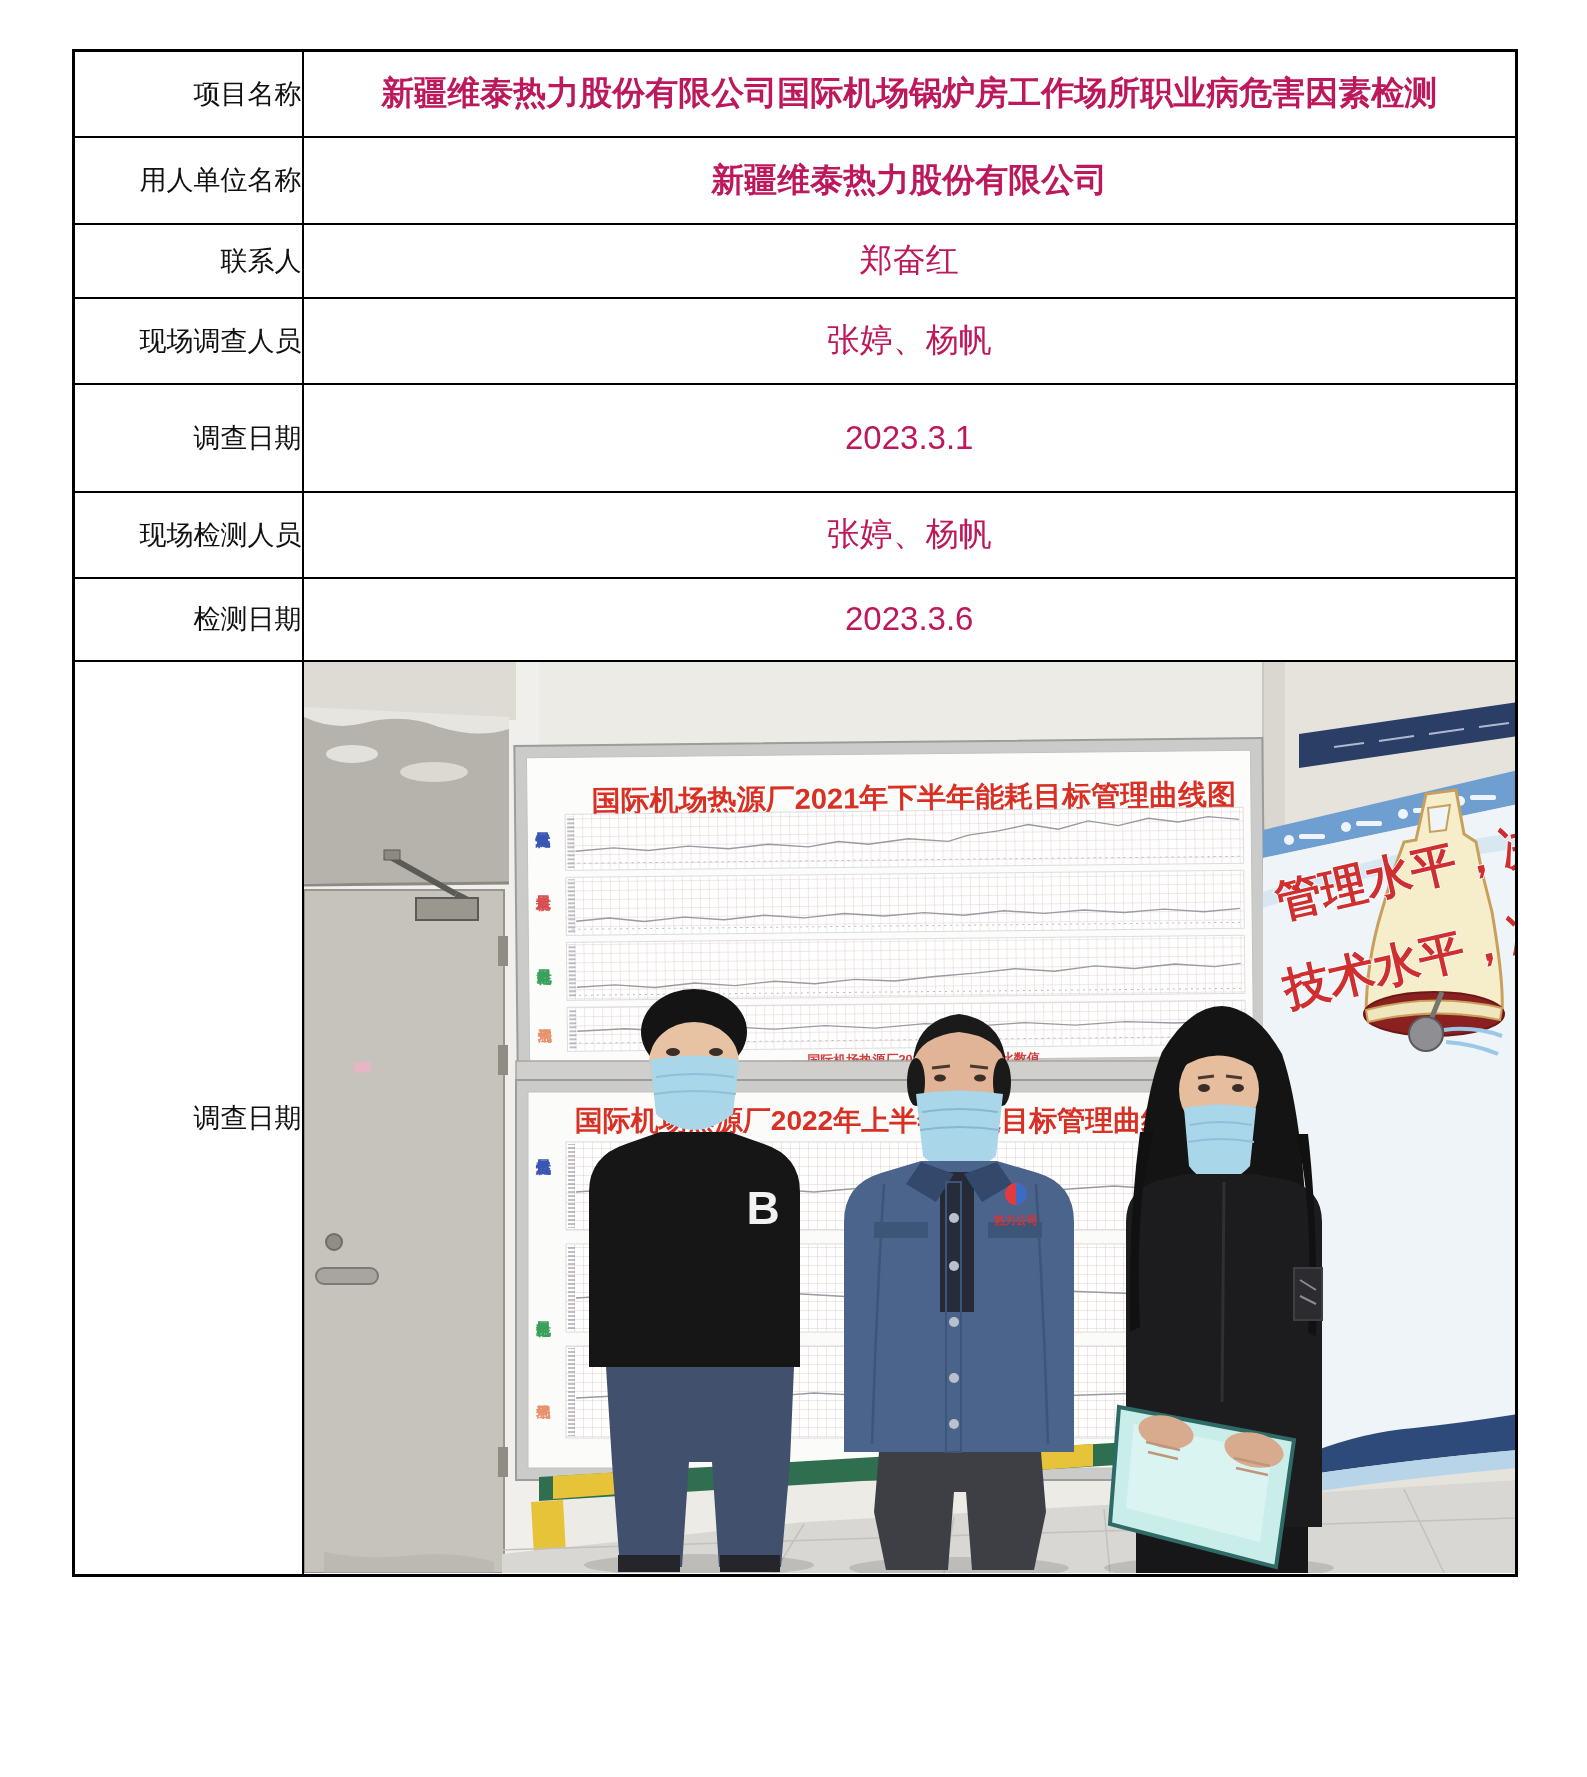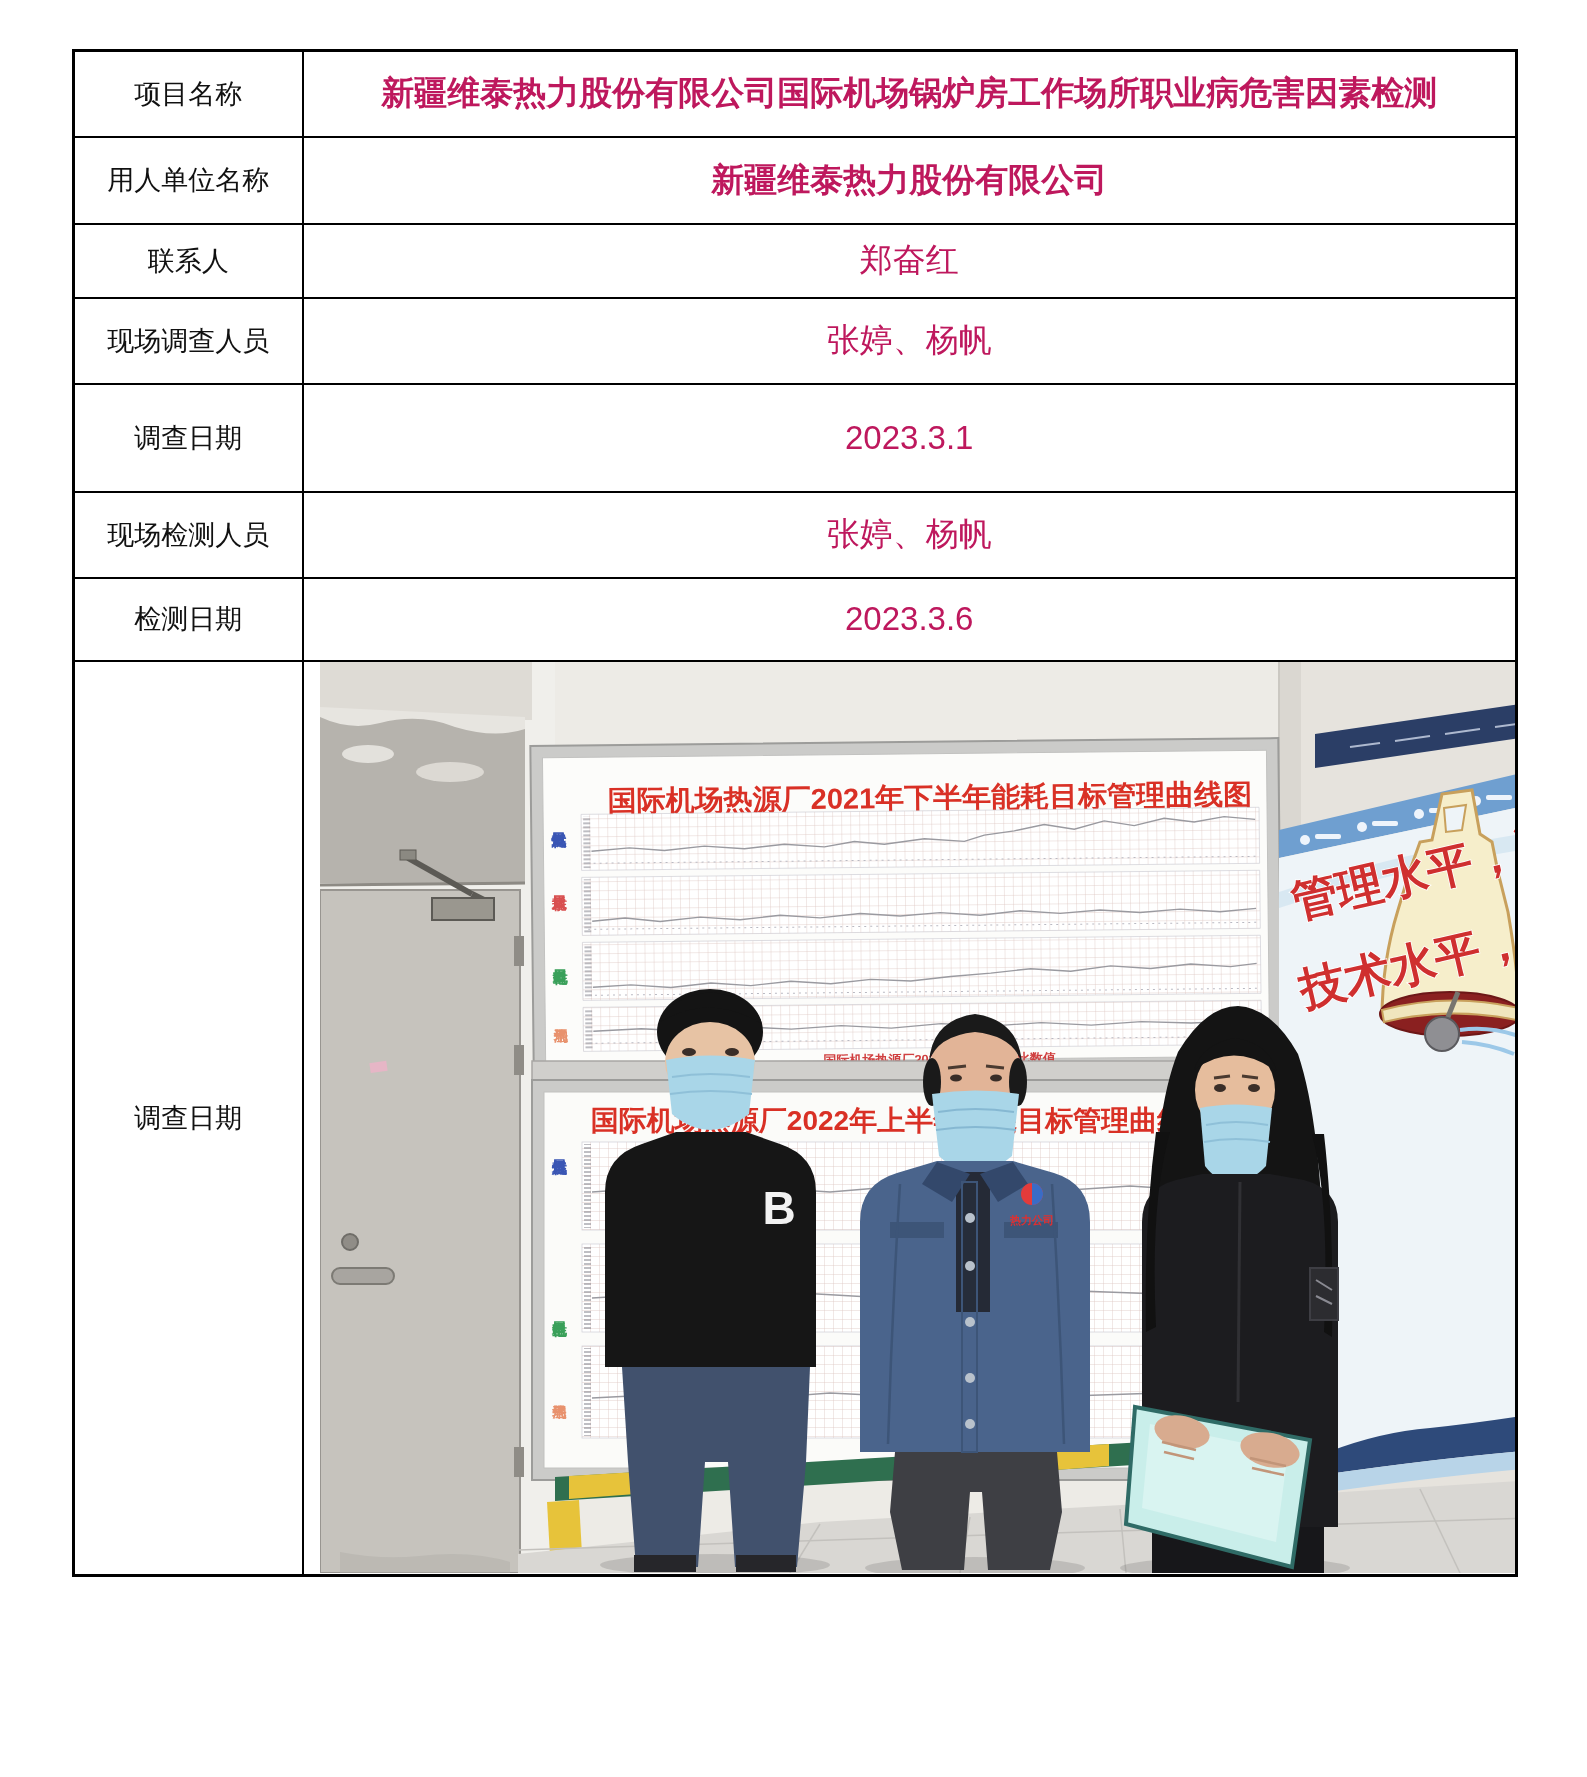--- a/index.html
+++ b/index.html
@@ -1,24 +1,24 @@
 <!DOCTYPE html>
 <html><head>
 <meta charset="utf-8">
 <style>
   html,body{margin:0;padding:0;background:#ffffff;}
   body{width:1587px;height:1777px;position:relative;font-family:"Liberation Sans",sans-serif;}
   table.report{border-collapse:collapse;position:absolute;left:72px;top:49px;width:1443px;table-layout:fixed;}
   table.report td{border:2px solid #000;vertical-align:middle;overflow:hidden;padding:0;}
   table.report{border:3px solid #000;}
-  td.lbl{width:229px;text-align:center;font-size:27px;color:#111;}
+  td.lbl{width:229px;text-align:right;font-size:27px;color:#111;}
   td.val{width:1214px;text-align:center;font-size:33px;color:#be185d;}
   td.val.bold{font-weight:700;}
   td.photo-cell{padding:0;}
-  .photo-wrap{width:1214px;height:911px;position:relative;overflow:hidden;background:#a3a3a3;margin-left:16px;}
+  .photo-wrap{width:1214px;height:911px;position:relative;overflow:hidden;background:#a3a3a3;}
   .photo-wrap svg{display:block;width:100%;height:100%;}
   text{font-family:"Liberation Sans",sans-serif;}
   .vtext{writing-mode:vertical-rl;text-orientation:upright;}
 </style>
 </head>
 <body>
 
 <table class="report">
   <colgroup>
       <col style="width:229px">

